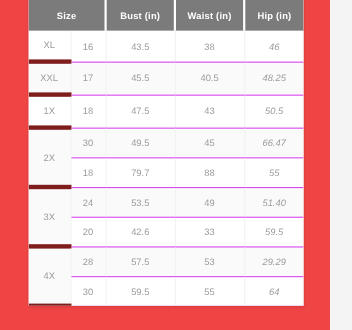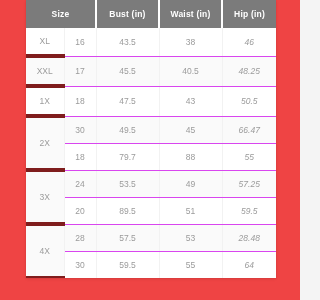--- a/index.html
+++ b/index.html
@@ -144,34 +144,34 @@
             <td>18</td>
             <td>79.7</td>
             <td>88</td>
             <td>55</td>
           </tr>
           <tr class="stripe">
             <td class="size-letter group-cell" rowspan="2">3X</td>
             <td>24</td>
             <td>53.5</td>
             <td>49</td>
-            <td>57.25</td>
+            <td>51.40</td>
           </tr>
           <tr>
             <td>20</td>
-            <td>89.5</td>
-            <td>51</td>
+            <td>42.6</td>
+            <td>33</td>
             <td>59.5</td>
           </tr>
           <tr class="stripe">
             <td class="size-letter group-cell" rowspan="2">4X</td>
             <td>28</td>
             <td>57.5</td>
             <td>53</td>
-            <td>28.48</td>
+            <td>29.29</td>
           </tr>
           <tr>
             <td>30</td>
             <td>59.5</td>
             <td>55</td>
             <td>64</td>
           </tr>
         </tbody>
     </table>
 

